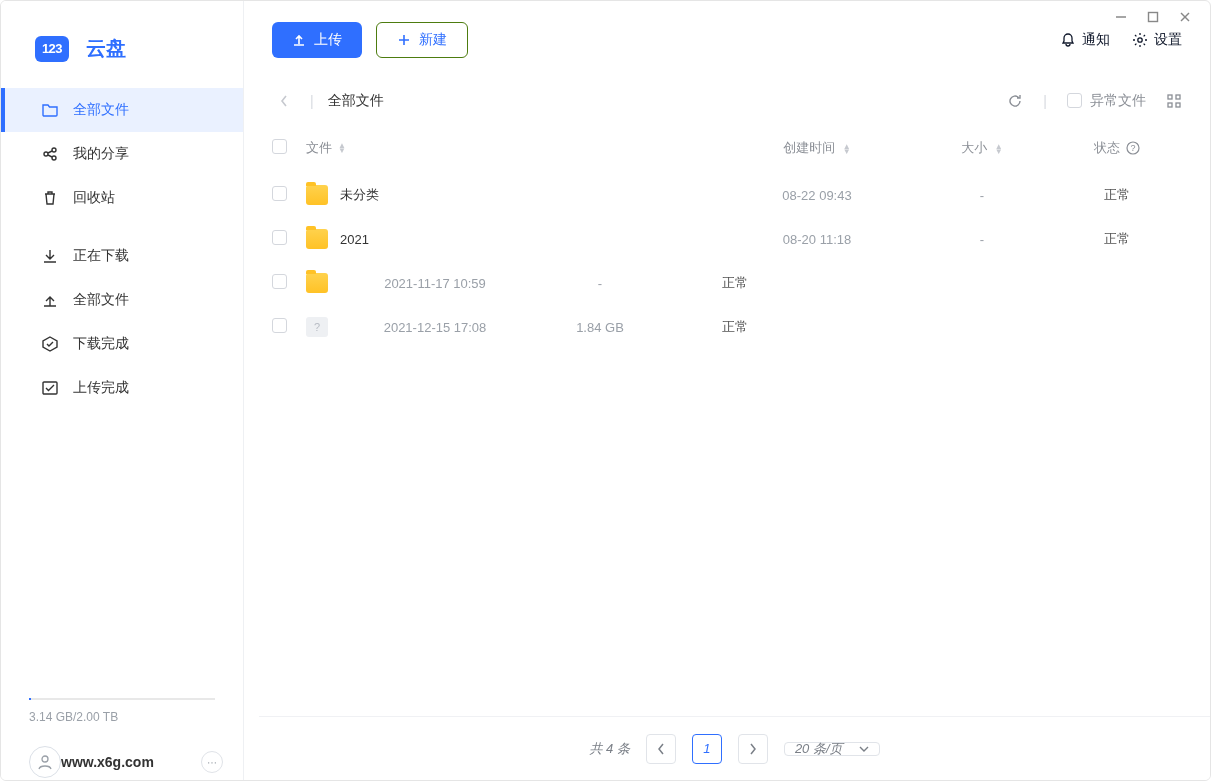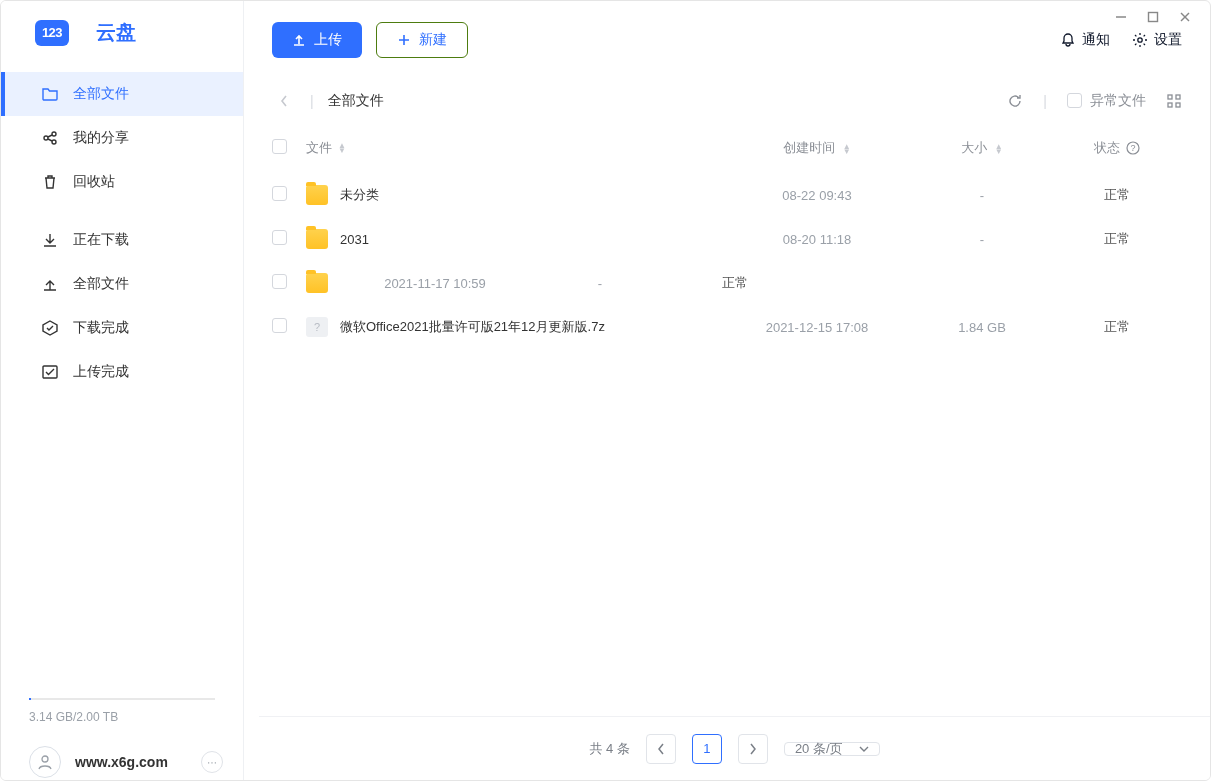--- a/index.html
+++ b/index.html
@@ -4,41 +4,41 @@
 <style>
 * { margin: 0; padding: 0; box-sizing: border-box; font-family: "Microsoft YaHei", -apple-system, sans-serif; }
 body { background: #fff; width: 1211px; height: 781px; overflow: hidden; border: 1px solid #e5e5e5; border-radius: 6px; position: relative; }
 
 
 .titlebar { position: absolute; top: 0; right: 0; height: 32px; display: flex; align-items: center; gap: 18px; padding: 0 18px; }
 .titlebar .win-btn { width: 14px; height: 14px; cursor: pointer; color: #888; display: flex; align-items: center; justify-content: center; }
 
 
 .sidebar { position: absolute; left: 0; top: 0; width: 243px; height: 100%; border-right: 1px solid #eef0f3; background: #fff; display: flex; flex-direction: column; }
-.logo-row { display: flex; align-items: center; gap: 27px; padding: 18px 0 18px 34px; }
+.logo-row { display: flex; align-items: center; gap: 17px; padding: 34px 0 18px 34px; }
 .logo-badge { width: 34px; height: 26px; background: #2f6fff; border-radius: 6px; color: #fff; font-weight: 700; font-size: 13px; display: flex; align-items: center; justify-content: center; letter-spacing: -0.5px; }
 .logo-text { font-size: 20px; font-weight: 700; color: #2f6fff; }
 
 .search-box { margin: 8px 18px 14px 28px; height: 40px; background: #f5f7fa; border-radius: 6px; display: flex; align-items: center; padding: 0 12px; }
 .search-box input { flex: 1; border: none; background: transparent; outline: none; font-size: 13px; color: #333; }
 .search-box input::placeholder { color: #b8bcc4; }
 .search-box .search-icon { color: #b8bcc4; }
 
 .nav { padding-top: 8px; }
 .nav-item { height: 44px; display: flex; align-items: center; gap: 14px; padding-left: 40px; font-size: 14px; color: #333; cursor: pointer; position: relative; }
 .nav-item.active { background: #eaf1ff; color: #2f6fff; }
 .nav-item.active::before { content: ""; position: absolute; left: 0; top: 0; bottom: 0; width: 4px; background: #2f6fff; }
 .nav-item .nav-icon { width: 18px; height: 18px; display: flex; align-items: center; justify-content: center; }
 .nav-group-gap { height: 14px; }
 
 .sidebar-bottom { margin-top: auto; padding: 0 0 2px 0; }
 .storage-bar { height: 2px; background: #e8e8e8; margin: 0 28px 10px 28px; position: relative; }
 .storage-fill { position: absolute; left: 0; top: 0; bottom: 0; background: #2f6fff; }
 .storage-text { font-size: 12px; color: #9aa0a8; padding-left: 28px; margin-bottom: 22px; }
-.user-row { display: flex; align-items: center; gap: 14px; padding-left: 28px; }
+.user-row { display: flex; align-items: center; padding-left: 28px; }
 .avatar { width: 32px; height: 32px; border-radius: 50%; border: 1px solid #dbe0e7; display: flex; align-items: center; justify-content: center; color: #9aa0a8; }
 .user-name { font-size: 14px; font-weight: 600; color: #333; flex: 1; }
 .user-more { width: 22px; height: 22px; border: 1px solid #e0e3e8; border-radius: 50%; display: flex; align-items: center; justify-content: center; color: #9aa0a8; font-size: 10px; margin-right: 20px; cursor: pointer; }
 
 
 .main { position: absolute; left: 243px; right: 0; top: 0; bottom: 0; display: flex; flex-direction: column; }
 
 .toolbar { height: 78px; display: flex; align-items: center; padding: 0 28px; gap: 14px; }
 .btn-primary { height: 36px; padding: 0 20px; background: #2f6fff; color: #fff; border: none; border-radius: 6px; font-size: 14px; display: flex; align-items: center; gap: 8px; cursor: pointer; }
 .btn-outline { height: 36px; padding: 0 20px; background: #fff; color: #2f6fff; border: 1px solid #4d7c0f; border-radius: 6px; font-size: 14px; display: flex; align-items: center; gap: 8px; cursor: pointer; }
@@ -62,21 +62,21 @@
 .file-row { display: flex; align-items: center; height: 44px; padding: 0 28px; font-size: 13px; color: #555; }
 .file-icon { width: 22px; height: 20px; margin-right: 12px; flex-shrink: 0; }
 .folder-icon { background: linear-gradient(#ffd24d,#ffc226); border-radius: 3px; position: relative; }
 .folder-icon::before { content:""; position:absolute; top:-3px; left:0; width:10px; height:4px; background:#ffc226; border-radius:2px 2px 0 0; }
 .file-generic { background: #eef0f3; border-radius: 3px; position: relative; display:flex; align-items:center; justify-content:center; color:#b8bcc4; font-size:11px; }
 .file-name { flex: 1; color: #333; }
 .file-time { width: 190px; text-align: center; color: #9aa0a8; }
 .file-size { width: 140px; text-align: center; color: #9aa0a8; }
 .file-status { width: 130px; text-align: center; color: #555; }
 
-.pager { position: absolute; left: 258px; right: 0; bottom: 0; height: 64px; display: flex; align-items: center; justify-content: center; gap: 16px; font-size: 13px; color: #7a7f87; border-top: 1px solid #f0f1f4; background:#fff; }
+.pager { position: absolute; left: 258px; right: 0; bottom: 0; height: 64px; display: flex; align-items: center; justify-content: center; gap: 16px; font-size: 13px; color: #7a7f87; border-top: 1px solid #f0f1f4; background:#fff;font-style:italic; }
 .pager-btn { width: 30px; height: 30px; border: 1px solid #e1e4e9; border-radius: 4px; display: flex; align-items: center; justify-content: center; cursor: pointer; background:#fff; color:#7a7f87; }
 .pager-btn.active { border-color: #2f6fff; color: #2f6fff; }
 .page-size { height: 14px; padding: 0 10px; border: 1px solid #e1e4e9; border-radius: 4px; display: flex; align-items: center; gap: 16px; cursor: pointer; background:#fff; }
 
 svg { display: block; }
 </style>
 </head>
 <body>
 
 <div class="titlebar">
@@ -297,36 +297,35 @@
         <div class="col-chk"><span class="chk"></span></div>
         <div class="file-icon folder-icon"></div>
         <div class="file-name">未分类</div>
         <div class="file-time">08-22 09:43</div>
         <div class="file-size">-</div>
         <div class="file-status">正常</div>
       </div>
       <div class="file-row">
         <div class="col-chk"><span class="chk"></span></div>
         <div class="file-icon folder-icon"></div>
-        <div class="file-name">2031</div>
+        <div class="file-name">2021</div>
         <div class="file-time">08-20 11:18</div>
         <div class="file-size">-</div>
         <div class="file-status">正常</div>
       </div>
       <div class="file-row">
         <div class="col-chk"><span class="chk"></span></div>
         <div class="file-icon folder-icon"></div>
         <div class="file-time">2021-11-17 10:59</div>
         <div class="file-size">-</div>
         <div class="file-status">正常</div>
       </div>
       <div class="file-row">
         <div class="col-chk"><span class="chk"></span></div>
         <div class="file-icon file-generic">?</div>
-        <div class="file-name">微软Office2021批量许可版21年12月更新版.7z</div>
         <div class="file-time">2021-12-15 17:08</div>
         <div class="file-size">1.84 GB</div>
         <div class="file-status">正常</div>
       </div>
     </div>
 </div>
 
 <div class="pager">
   <span>共 4 条</span>
   <span class="pager-btn">

